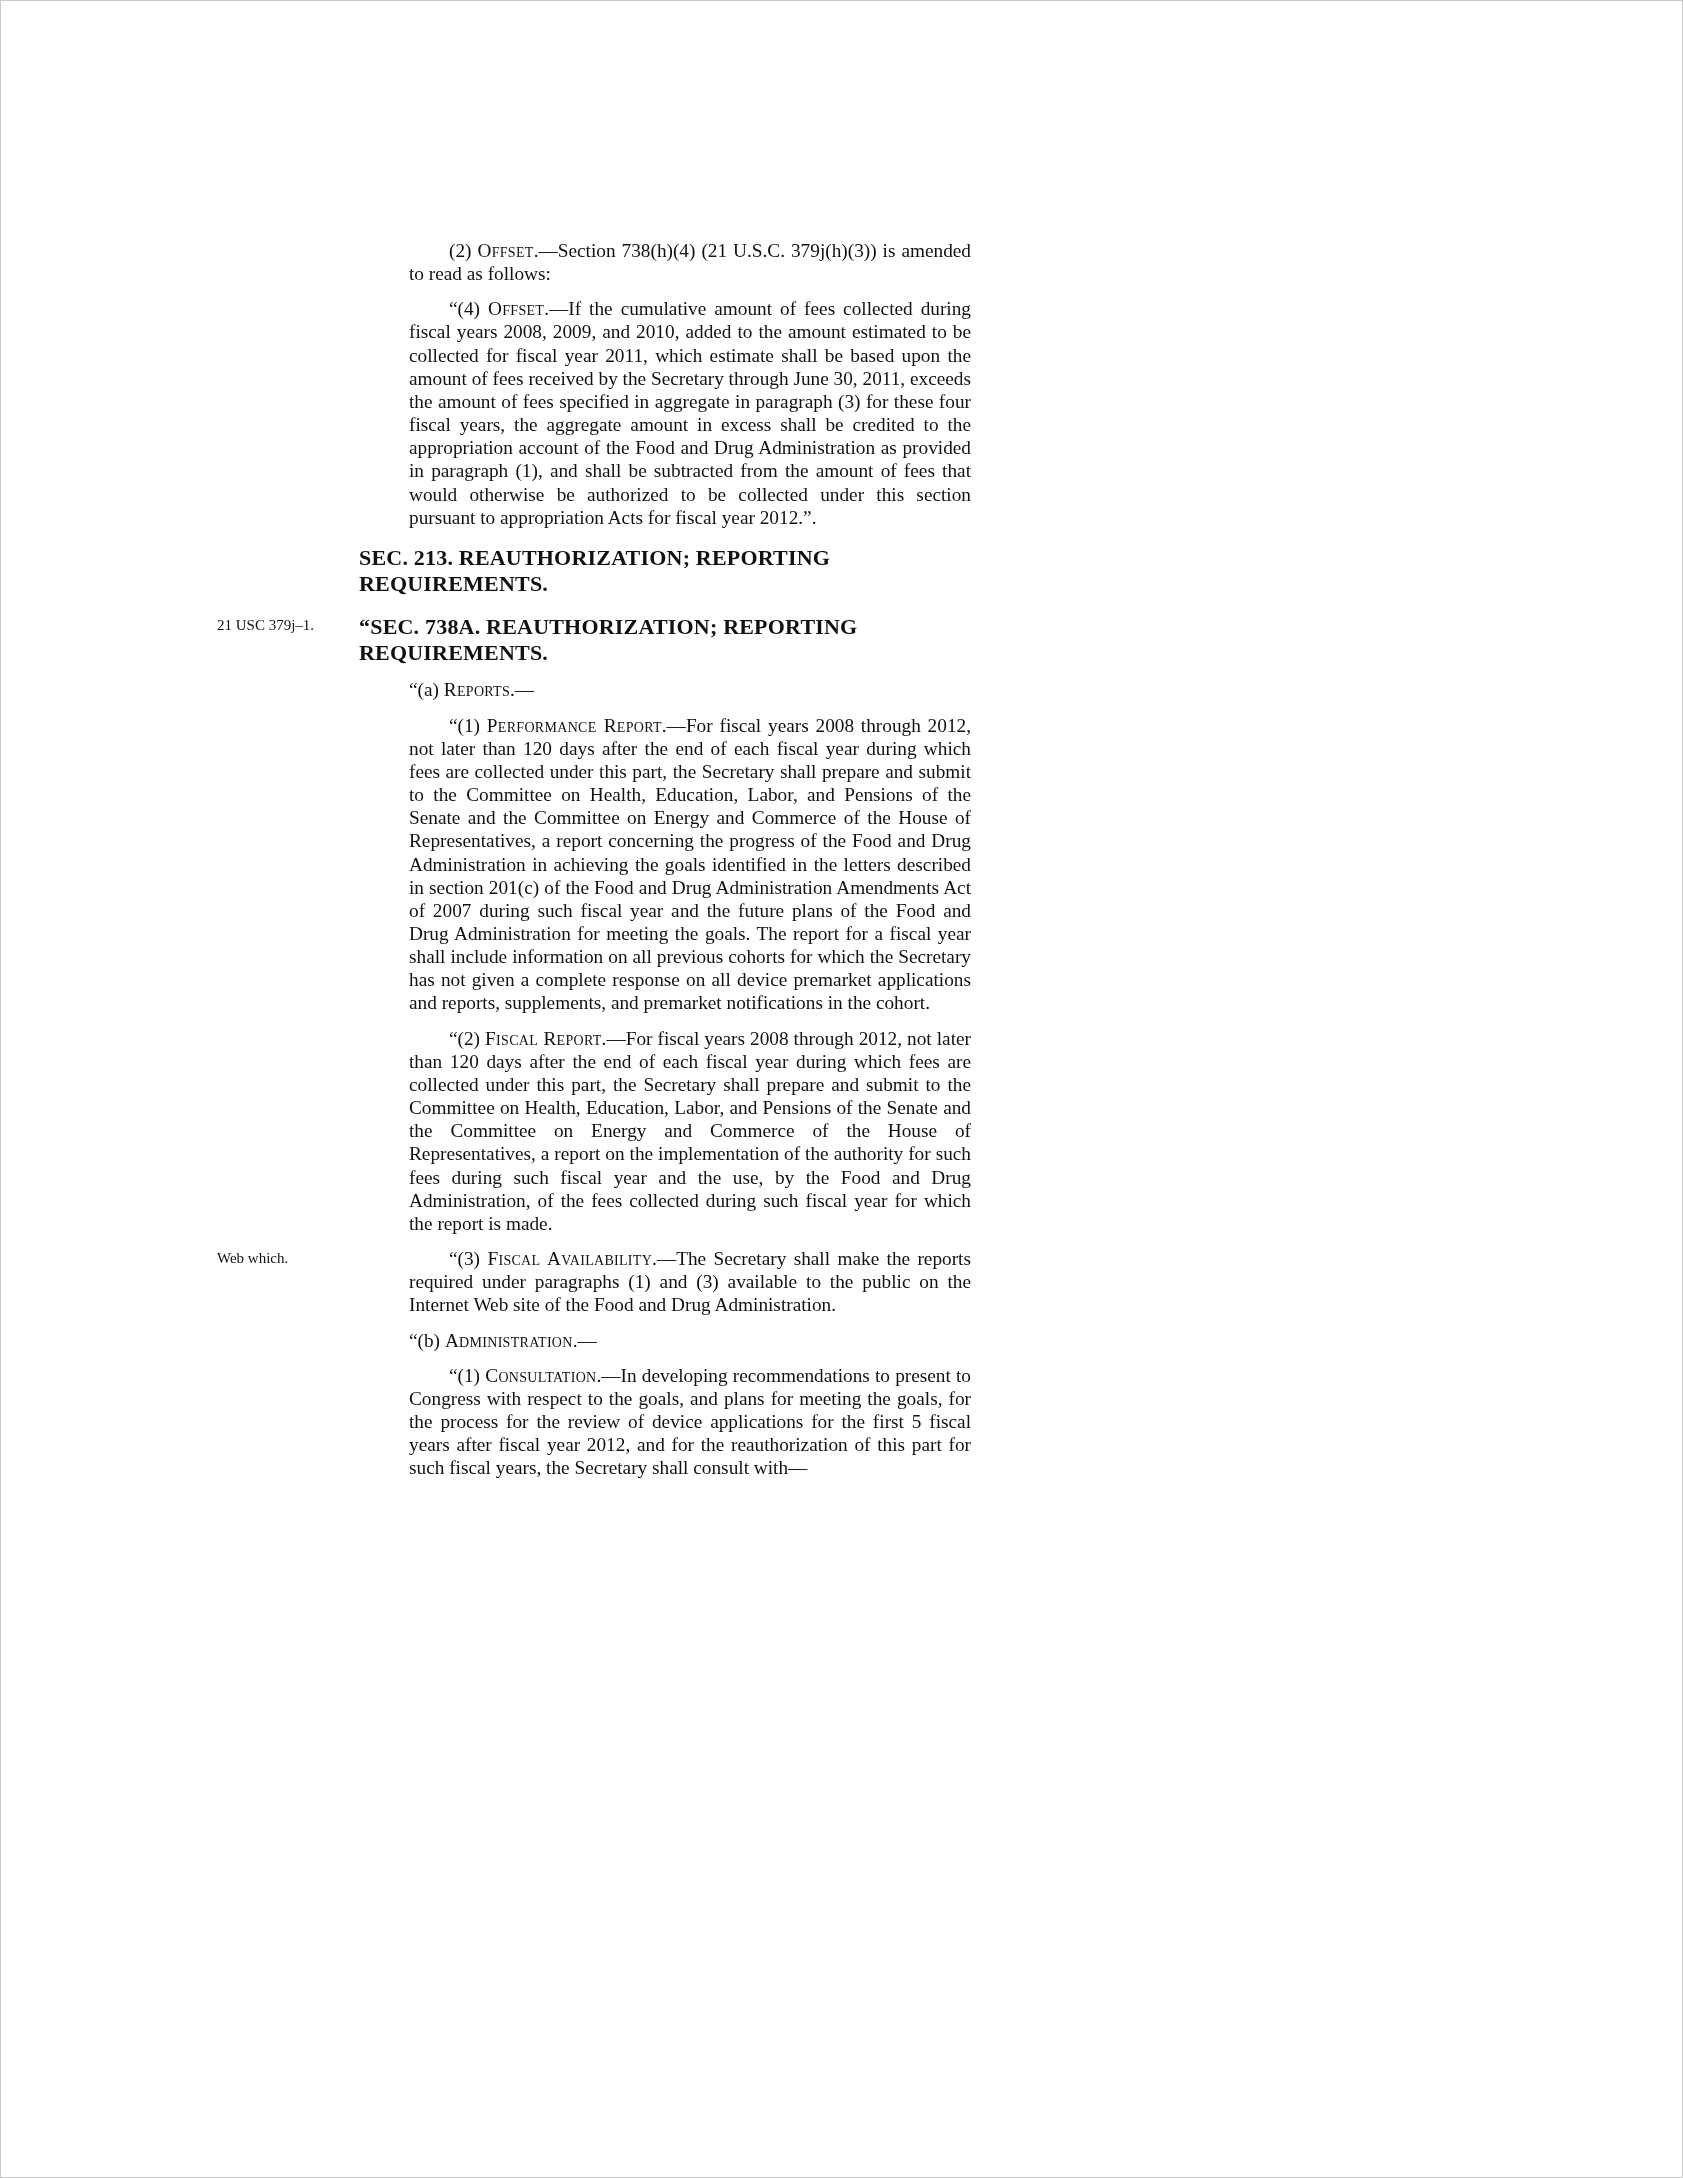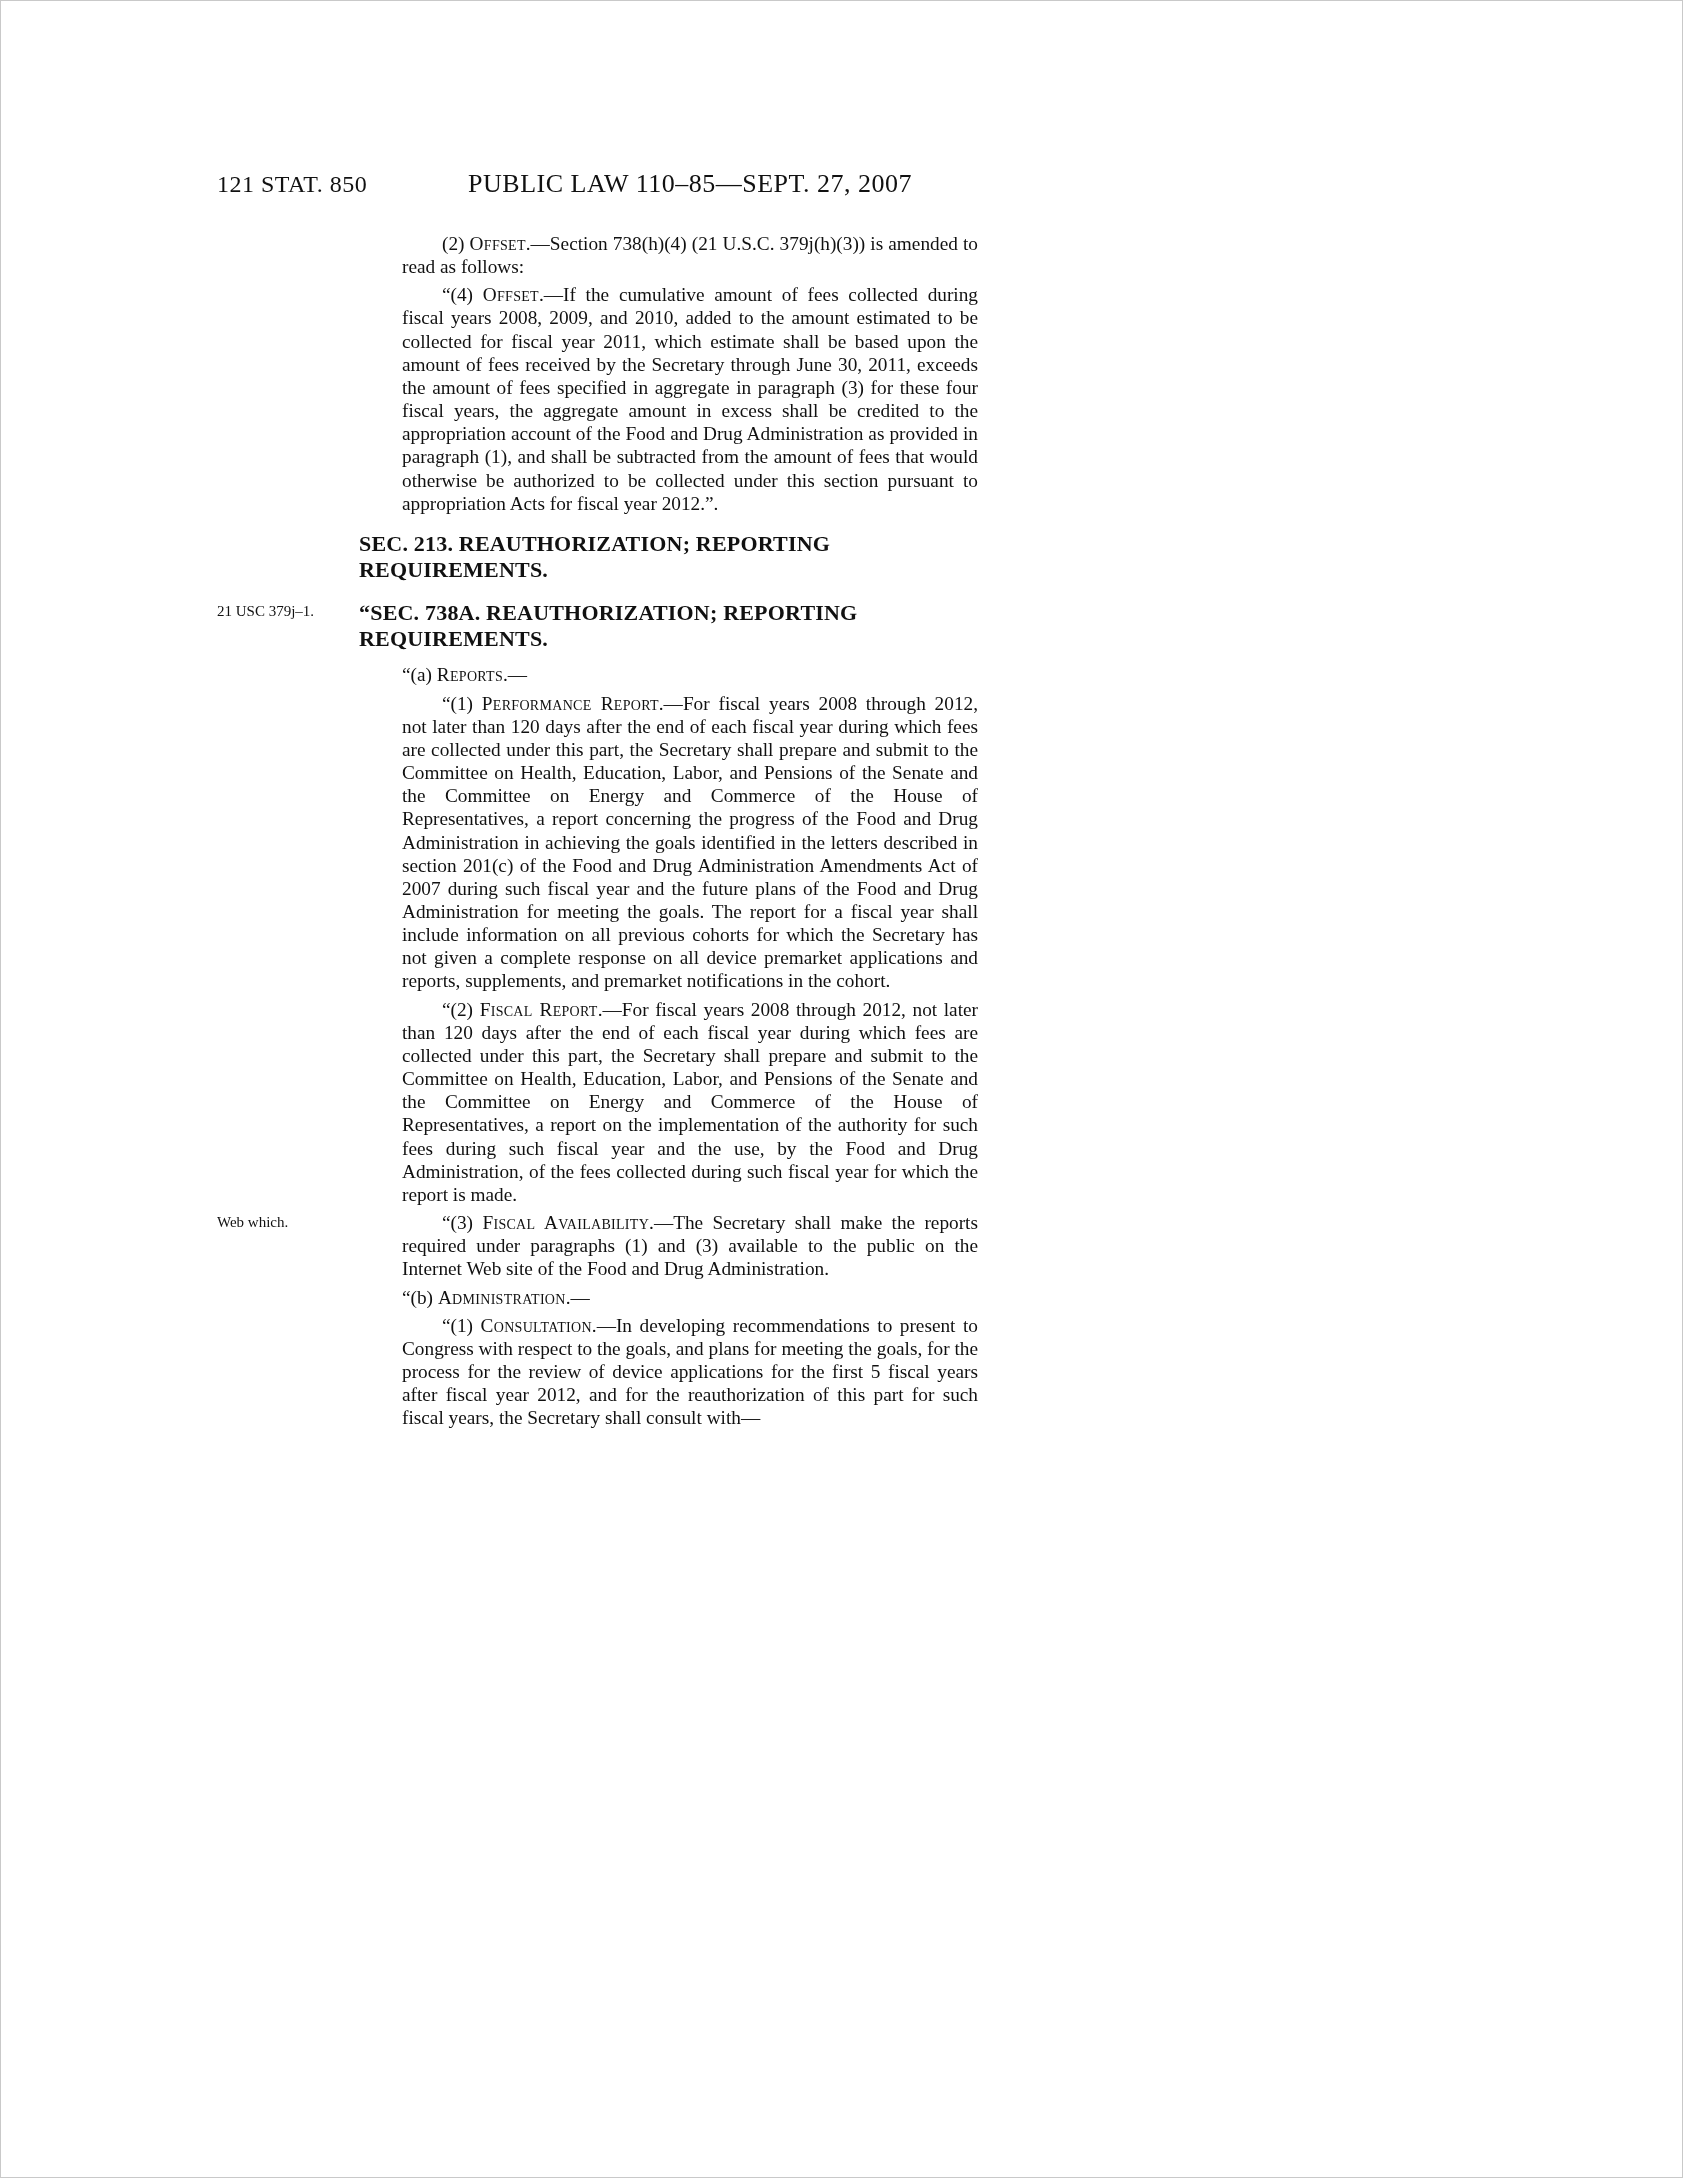--- a/index.html
+++ b/index.html
@@ -47,21 +47,21 @@
     position: absolute;
     left: 396px;
     top: 226px;
     width: 586px;
     font-size: 19.3px;
     line-height: 1.2;
     text-align: justify;
     hyphens: auto;
   }
   .para {
-    margin: 5px;
+    margin: 12px;
   }
   .indent {
     text-indent: 40px;
   }
   .sc {
     font-variant: small-caps;
     letter-spacing: 0.3px;
   }
   .sec-heading {
     font-size: 22px;
@@ -84,24 +84,20 @@
     text-align: left;
     text-indent: 0;
     white-space: nowrap;
   }
 </style>
 </head>
 <body>
 
 <div class="page">
 
-  <div class="header">
-    <span class="stat-number">121 STAT. 850</span>
-    <span class="law-title">PUBLIC LAW 110–85—SEPT. 27, 2007</span>
-  </div>
 
   <div class="content">
 
     <p class="para indent"><span>(2) </span><span class="sc">Offset</span><span>.—Section 738(h)(4) (21 U.S.C. 379j(h)(3)) is amended to read as follows:</span></p>
 
     <p class="para indent"><span>“(4) </span><span class="sc">Offset</span><span>.—If the cumulative amount of fees collected during fiscal years 2008, 2009, and 2010, added to the amount estimated to be collected for fiscal year 2011, which estimate shall be based upon the amount of fees received by the Secretary through June 30, 2011, exceeds the amount of fees specified in aggregate in paragraph (3) for these four fiscal years, the aggregate amount in excess shall be credited to the appropriation account of the Food and Drug Administration as provided in paragraph (1), and shall be subtracted from the amount of fees that would otherwise be authorized to be collected under this section pursuant to appropriation Acts for fiscal year 2012.”.</span></p>
 
     <h2 class="sec-heading">SEC. 213. REAUTHORIZATION; REPORTING REQUIREMENTS.</h2>
 
 

